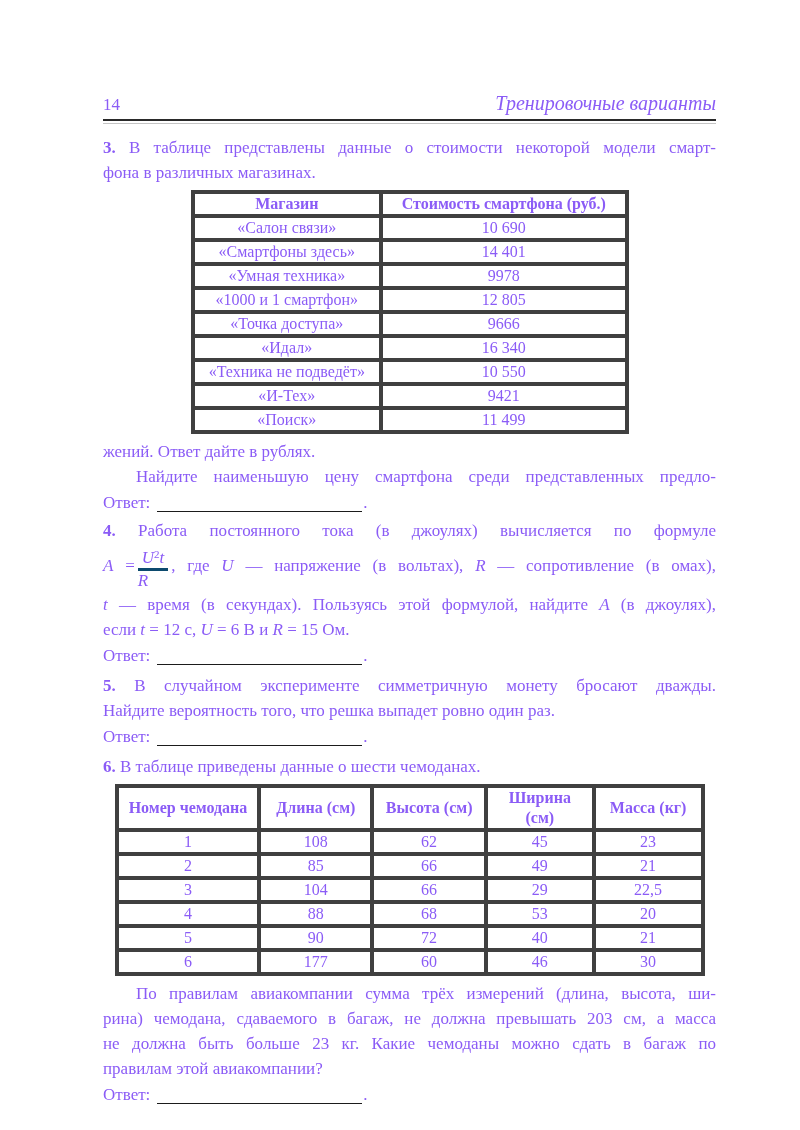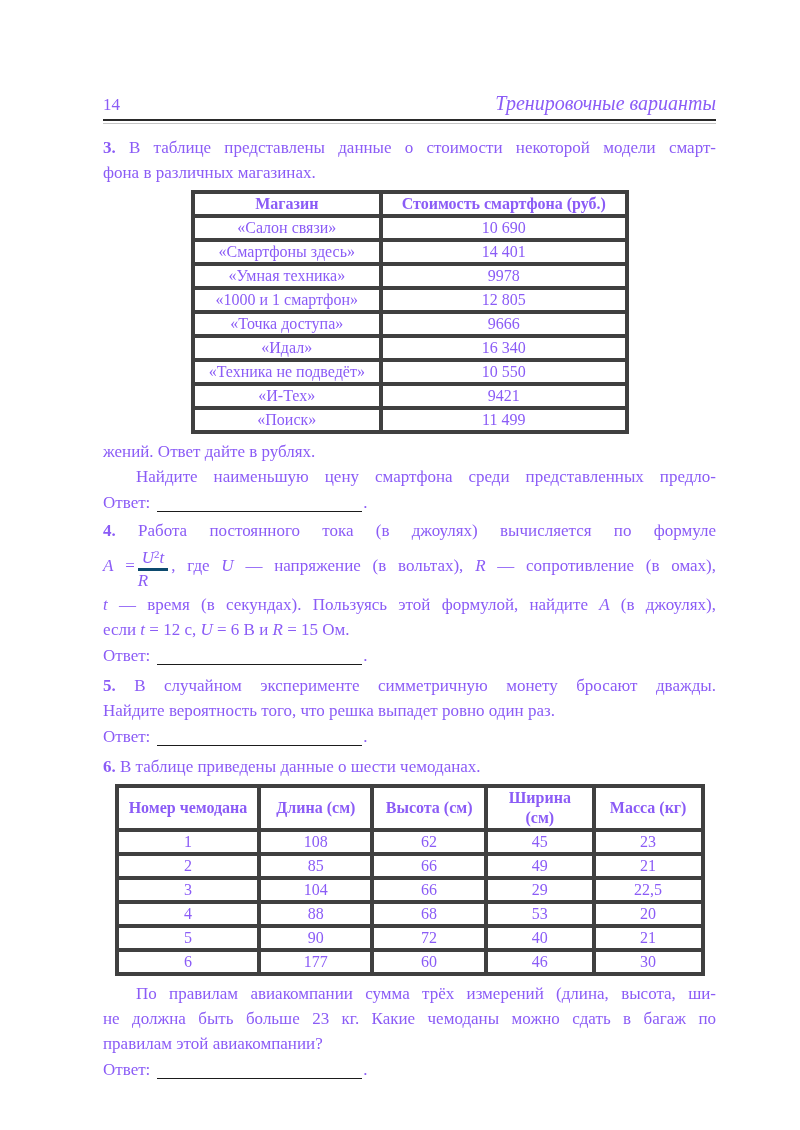--- a/index.html
+++ b/index.html
@@ -201,18 +201,19 @@
             <td>6</td>
             <td>177</td>
             <td>60</td>
             <td>46</td>
             <td>30</td>
           </tr>
         </tbody>
       </table>
 
     <div class="ln jl ind">По правилам авиакомпании сумма трёх измерений (длина, высота, ши-</div>
+    <div class="ln jl">рина) чемодана, сдаваемого в багаж, не должна превышать 203 см, а масса</div>
     <div class="ln jl">не должна быть больше 23 кг. Какие чемоданы можно сдать в багаж по</div>
     <div class="ln">правилам этой авиакомпании?</div>
     <div class="answer"><span>Ответ:</span><span class="blank"></span><span>.</span></div>
   </section>
 
 </div>
 
 </body></html>

